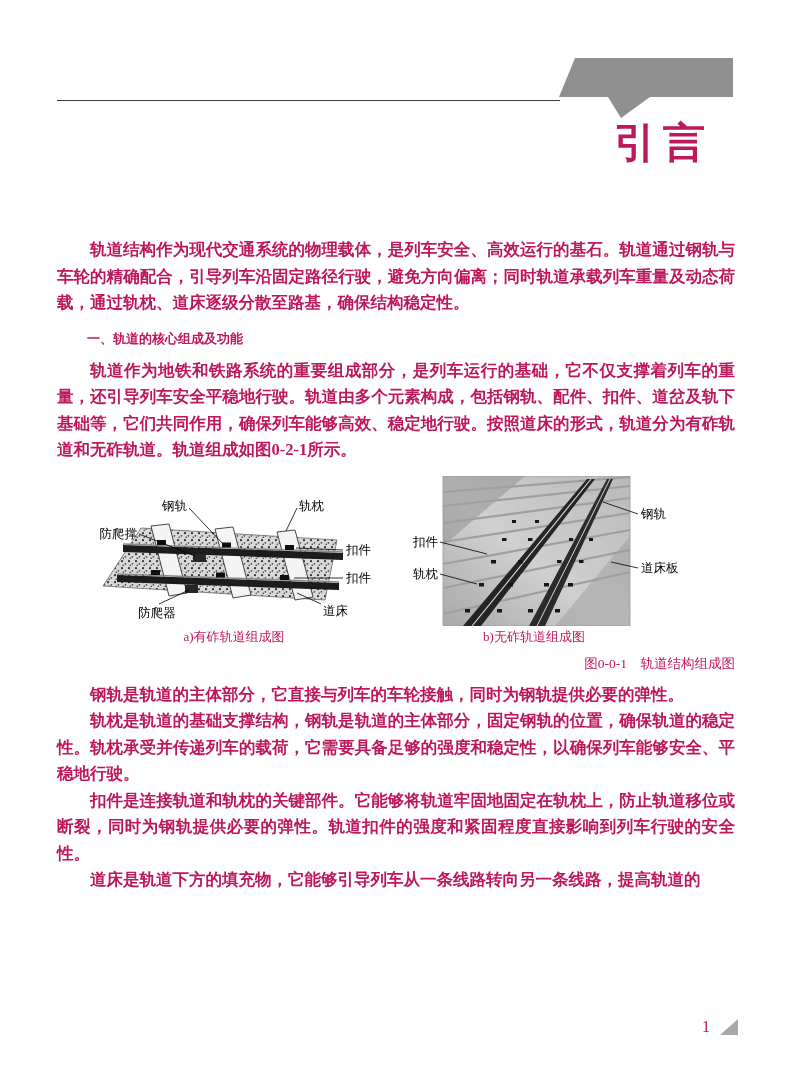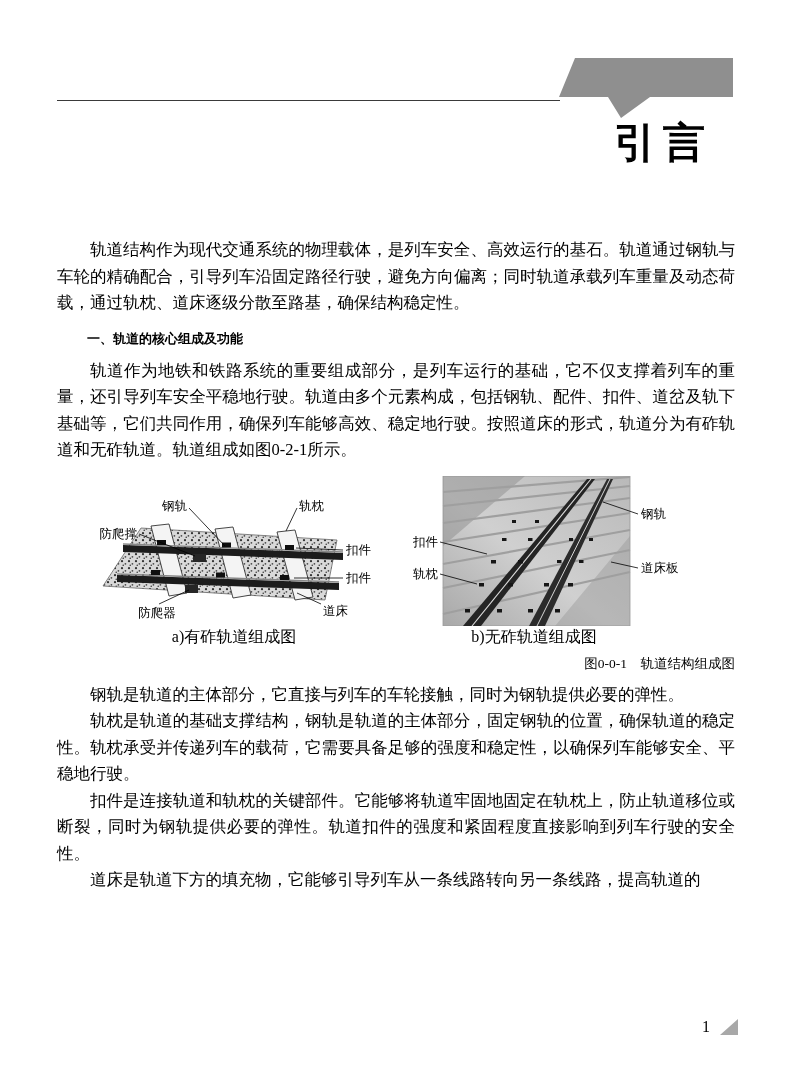--- a/index.html
+++ b/index.html
@@ -1,43 +1,44 @@
 <!DOCTYPE html>
 <html><head>
 <meta charset="utf-8">
 <style>
   * { margin:0; padding:0; box-sizing:border-box; }
   html,body { background:#e9e9e9; }
   .page {
     position:relative; width:790px; height:1069px; margin:0 auto;
-    background:#ffffff; overflow:hidden; color:#000000;
+    background:#ffffff; overflow:hidden; color:#be185d;
     font-family:"Liberation Serif", serif;
   }
   .top-rule { position:absolute; left:57px; top:100px; width:503px; height:1px; background:#3a3a3a; }
   .banner { position:absolute; left:558px; top:57px; }
   .page-title {
     position:absolute; top:119px; left:458px; width:254px; text-align:right;
     font-family:"Liberation Sans", sans-serif; font-weight:700; font-size:42px;
     letter-spacing:7px; line-height:1.15;
   }
   .content { position:absolute; top:237px; left:57px; width:678px; }
   .para {
     font-size:16.5px; line-height:26.5px; text-align:justify; text-indent:2em;
     margin:0;
+    font-weight:bold;
   }
   .section-heading {
     font-family:"Liberation Sans", sans-serif; font-weight:700; font-size:13px;
     line-height:25px; margin:9px 0 7px 30px;
   }
   .figure { position:relative; height:176px; margin-top:10px; }
   .fig-left  { position:absolute; left:28px;  top:22px; }
   .fig-right { position:absolute; left:348px; top:2px; }
   .subcap {
     position:absolute; top:154px; width:250px; text-align:center;
-    font-size:16px; line-height:18px;
+    font-size:13px; line-height:18px;
   }
   .cap-a { left:52px; }
   .cap-b { left:352px; }
   .figcaption { text-align:right; font-size:13.5px; line-height:24px; margin:2px 0 6px; }
   .footer {
     position:absolute; right:52px; bottom:33px;
     display:flex; align-items:center; gap:10px;
   }
   .pagenum { font-size:16px; }
   svg text { font-family:"Liberation Serif", serif; font-size:12.5px; fill:#000; }

